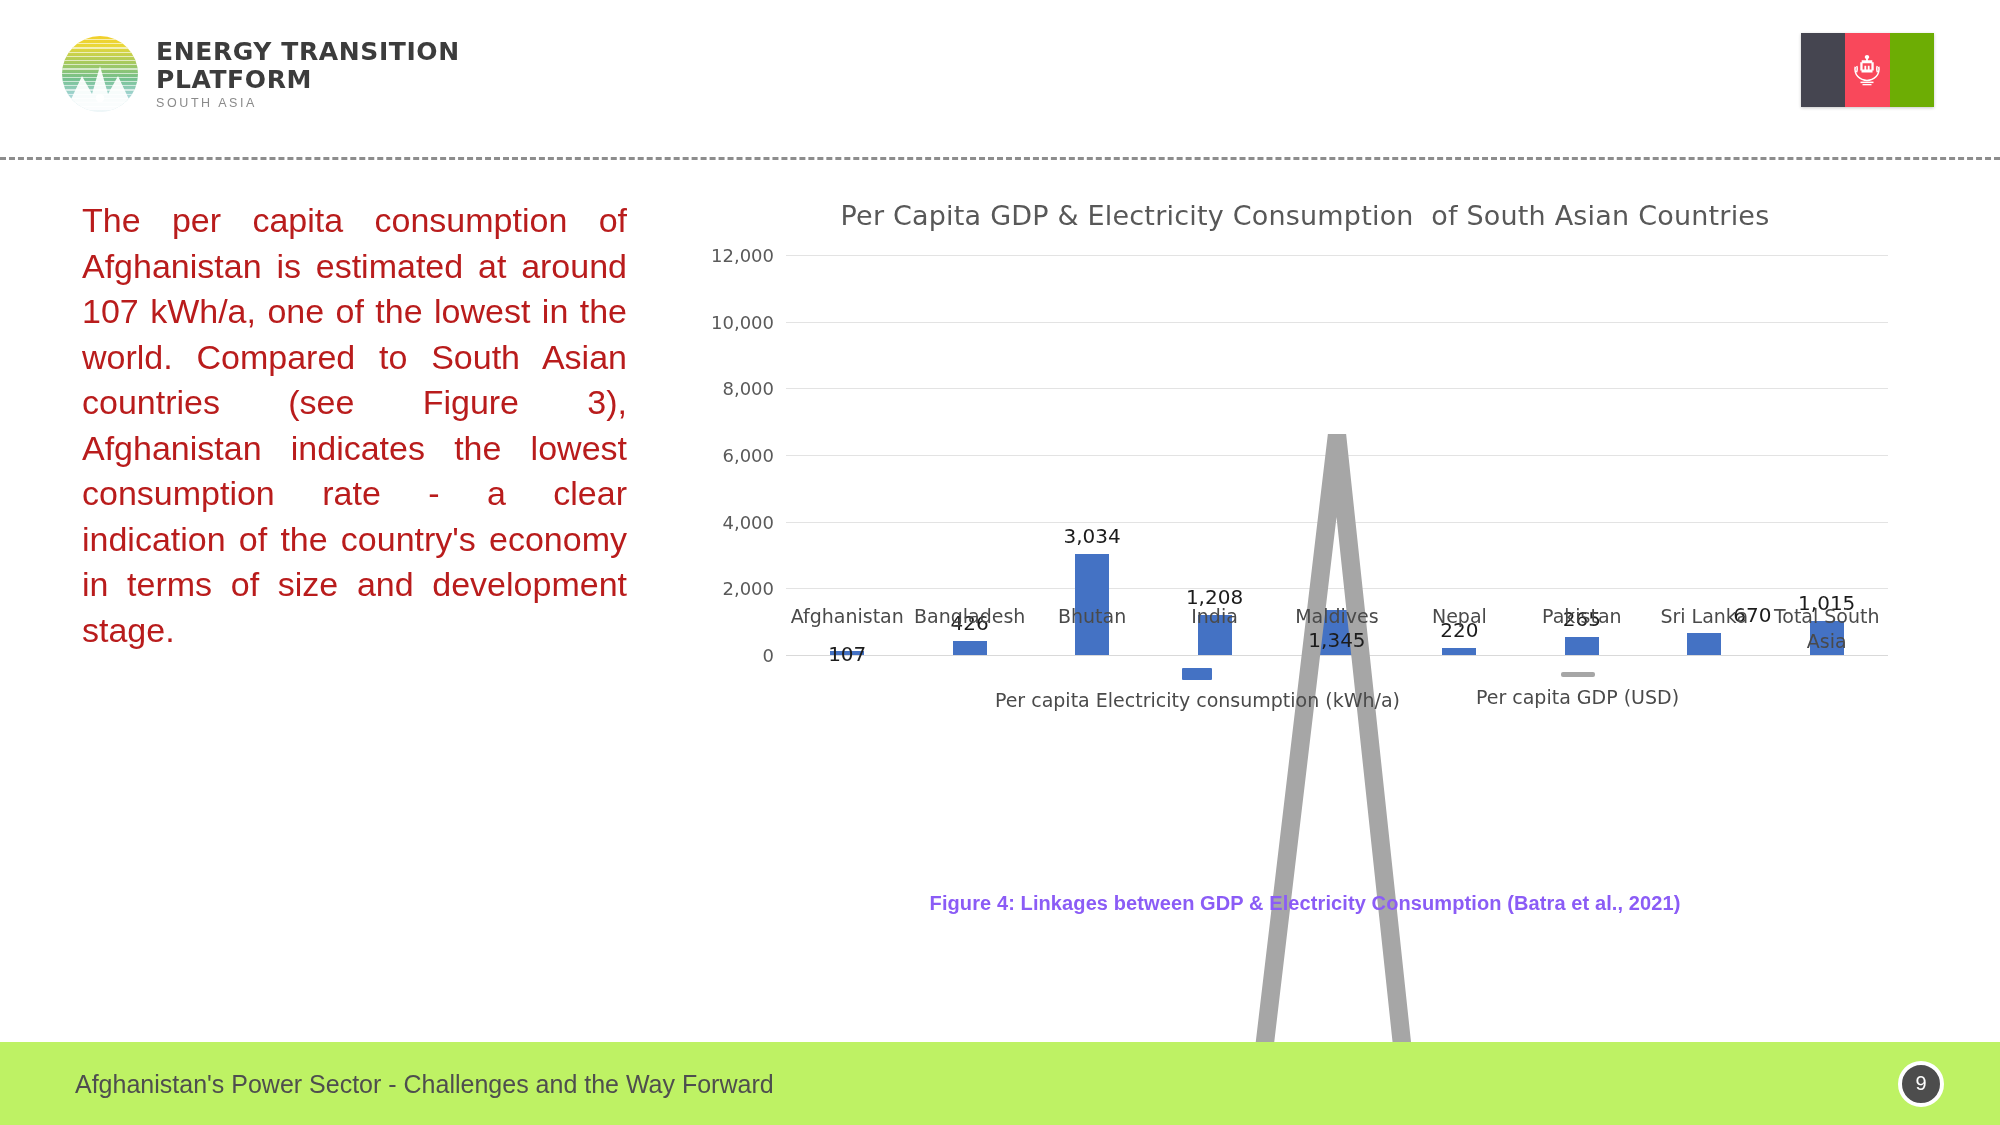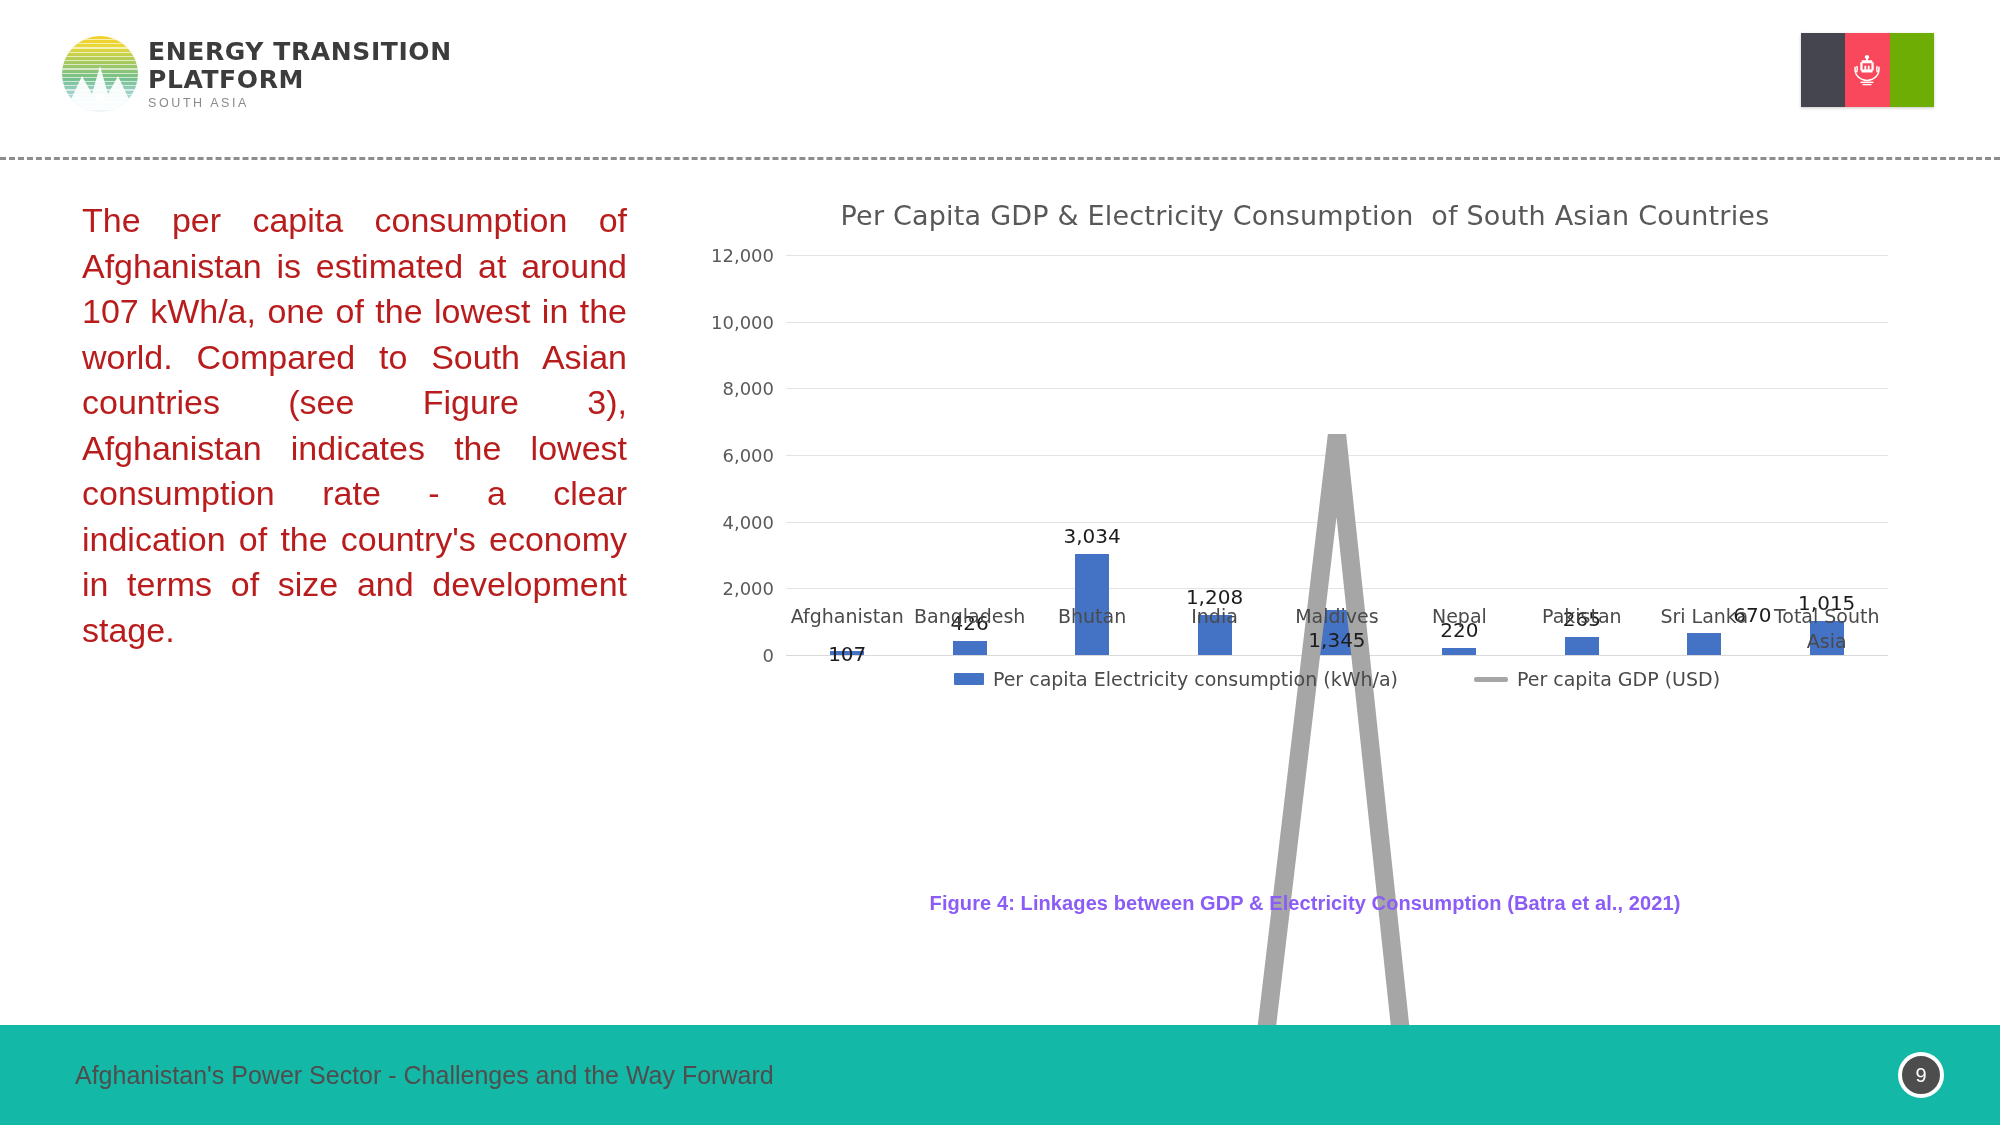--- a/index.html
+++ b/index.html
@@ -7,21 +7,21 @@
     width: 2000px; height: 1125px;
     background: #ffffff;
     font-family: "Liberation Sans", sans-serif;
     overflow: hidden;
   }
   .slide { position: relative; width: 2000px; height: 1125px; background: #fff; }
 
   
   .header { position: absolute; left: 0; top: 0; width: 2000px; height: 158px; }
 
-  .logo-wrap { position: absolute; left: 62px; top: 36px; display: flex; align-items: center; gap: 10px; }
+  .logo-wrap { position: absolute; left: 62px; top: 36px; display: flex; align-items: center; gap: 18px; }
   .logo-mark { position: relative; width: 76px; height: 76px; border-radius: 50%; overflow: hidden;
     background: linear-gradient(180deg,#f2cf2a 0%,#e8d83a 14%,#a9ca5c 34%,#74c08d 56%,#9fd3cf 76%,#d7eaef 100%); }
   .logo-mark .stripes { position: absolute; inset: 0;
     background: repeating-linear-gradient(180deg, rgba(255,255,255,0) 0 3px, rgba(255,255,255,.62) 3px 4.2px); }
   .logo-mark svg { position: absolute; left: 0; top: 0; }
   .logo-text { line-height: 1; }
   .logo-text .l1, .logo-text .l2 {
     font-family: "DejaVu Sans", sans-serif; font-weight: 700; font-size: 25px;
     letter-spacing: .6px; color: #3c3c3c; }
   .logo-text .l2 { margin-top: 3px; }
@@ -65,29 +65,29 @@
 
   .line-svg { position: absolute; inset: 0; overflow: visible; }
 
   .xlabels { position: absolute; left: 86px; right: 22px; top: 404px; display: flex; }
   .xlabels .xcat { flex: 1 1 0; text-align: center;
     font-family: "DejaVu Sans", sans-serif; font-size: 19px; color: #4a4a4a; line-height: 25px; }
 
   .legend { position: absolute; left: 86px; right: 22px; top: 468px;
     display: flex; justify-content: center; align-items: center; gap: 76px; }
   .legend .item { display: flex; align-items: center; gap: 9px;
-    font-family: "DejaVu Sans", sans-serif; font-size: 19px; color: #4a4a4a; white-space: nowrap; }
+    font-family: "DejaVu Sans", sans-serif; font-size: 19px; color: #4a4a4a; white-space: nowrap; flex-direction: column; }
   .swatch-bar { width: 30px; height: 12px; background: #4472C4; border-radius: 1px; }
   .swatch-line { width: 34px; height: 5px; background: #a6a6a6; border-radius: 2px; }
 
   .caption { position: absolute; left: 700px; top: 892px; width: 1210px; text-align: center;
     font-size: 20px; font-weight: 700; color: #8b5cf6; letter-spacing: .1px; }
 
   
-  .footer { position: absolute; left: 0; bottom: 0; width: 2000px; height: 100px; background: #14b8a6; }
+  .footer { position: absolute; left: 0; bottom: 0; width: 2000px; height: 83px; background: #bef264; }
   .footer-text { position: absolute; left: 75px; top: 50%; transform: translateY(-50%);
     font-size: 25px; color: #4e4e4e; white-space: nowrap; }
   .page-badge { position: absolute; right: 56px; top: 50%; transform: translateY(-50%);
     width: 46px; height: 46px; border-radius: 50%; background: #4d4d4d; border: 4px solid #ffffff;
     display: flex; align-items: center; justify-content: center;
     color: #ffffff; font-size: 20px; }
 </style>
 </head>
 <body>
 

